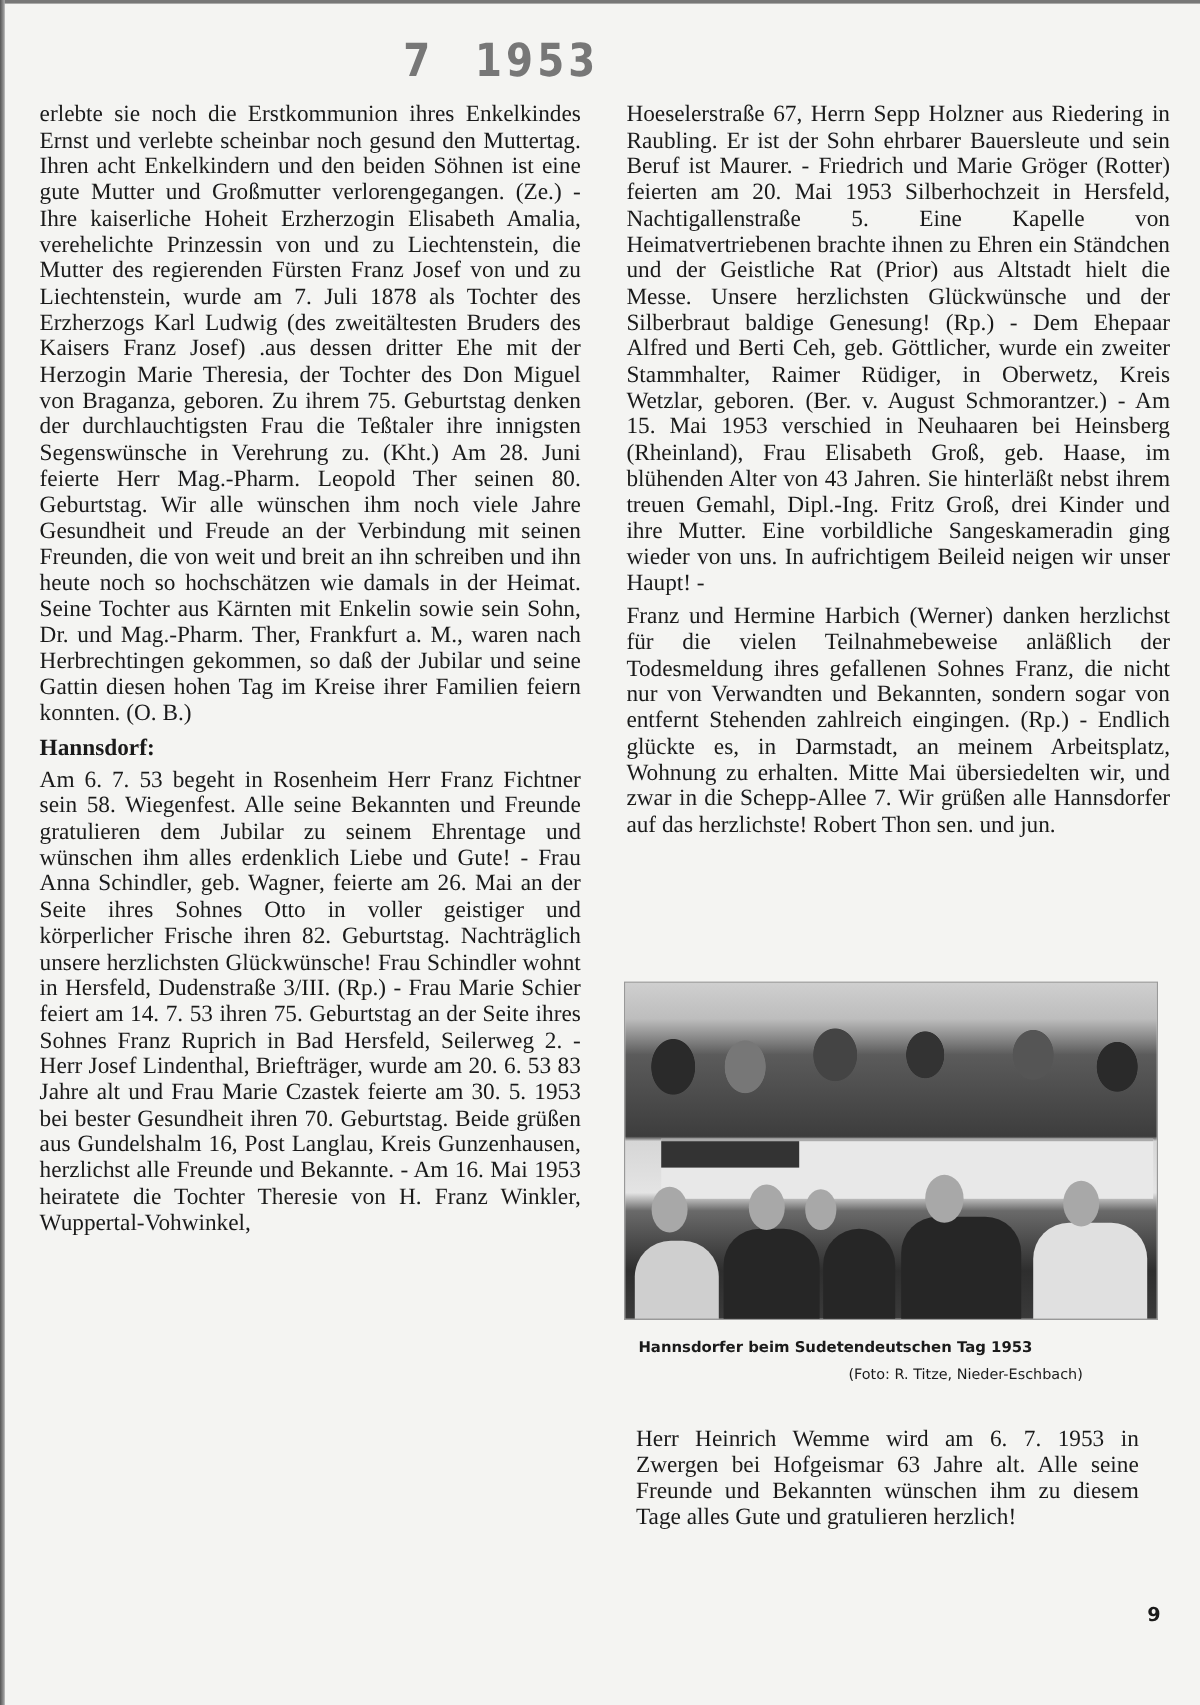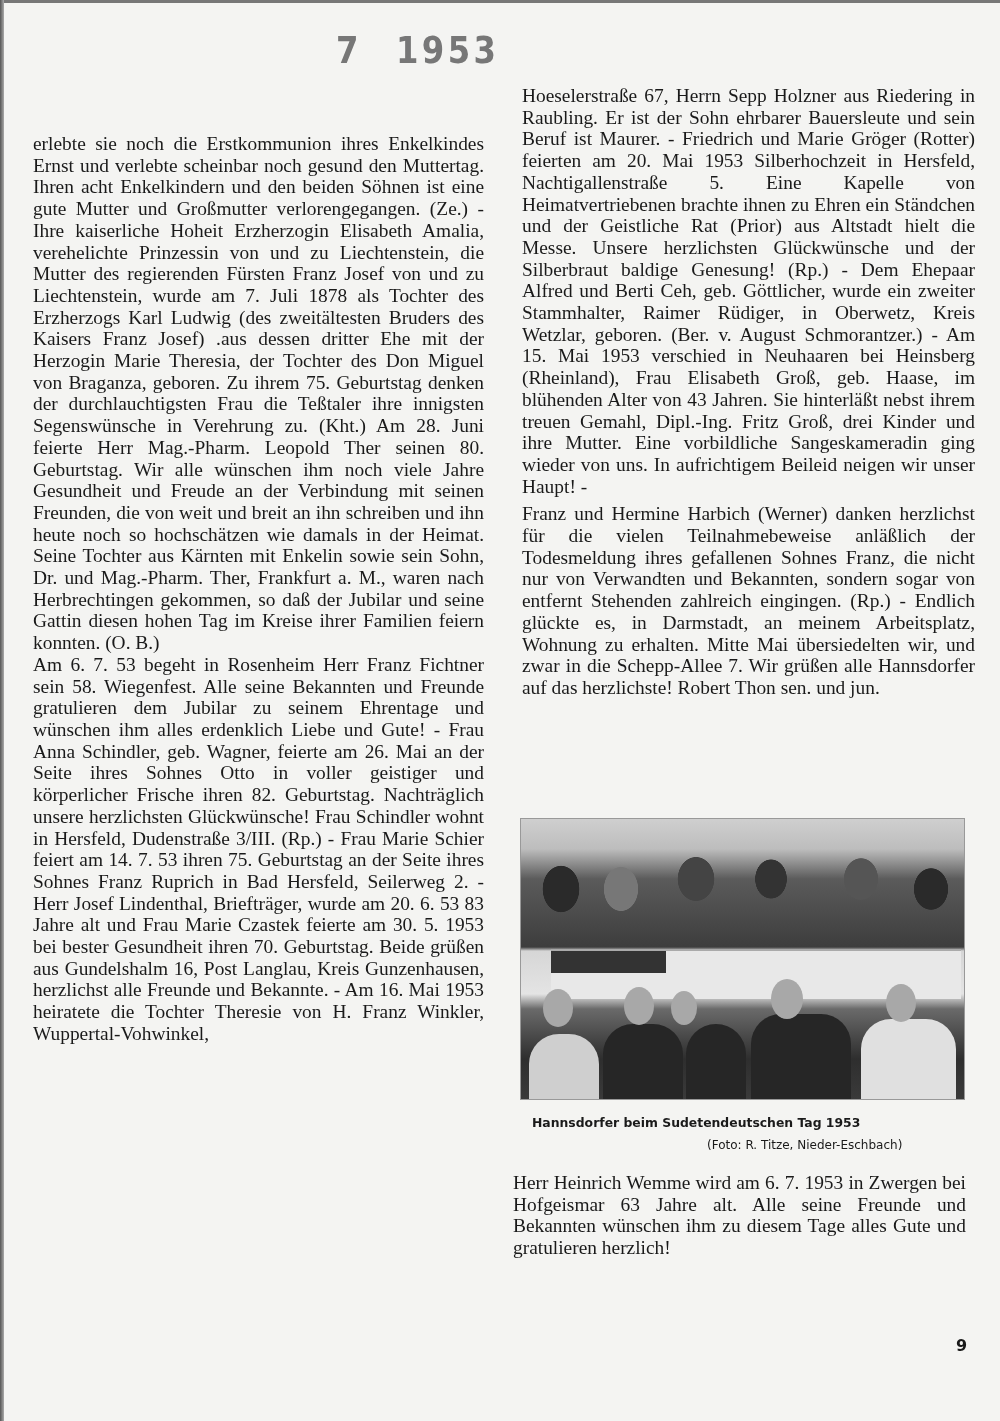--- a/index.html
+++ b/index.html
@@ -22,21 +22,21 @@
     font-family: "DejaVu Sans", sans-serif; font-weight: bold;
     font-size: 38px; color: #777; letter-spacing: 4px;
     transform: scaleX(0.85); transform-origin: left;
   }
   .stamp .month { margin-right: 40px; }
   .col {
     position: absolute; top: 85px;
     font-size: 19.4px; line-height: 21.7px;
     text-align: justify; hyphens: manual;
   }
-  .col-left { left: 33px; width: 451px; margin-top: 48px; }
+  .col-left { left: 33px; width: 451px; }
   .col-right { left: 522px; width: 453px; }
   .col p { margin: 0; }
   .heading {
     font-weight: bold; font-size: 19.4px; margin: 7px 0 5px 0;
   }
   .spacer { height: 6px; }
   .photo {
     position: absolute; left: 520px; top: 818px; width: 443px; height: 280px;
     background:
       radial-gradient(ellipse 30px 38px at 40px 70px, #2a2a2a 60%, transparent 62%),
@@ -70,38 +70,39 @@
     color: #1a1a1a;
   }
   .credit {
     position: absolute; left: 707px; top: 1138px;
     font-family: "DejaVu Sans", sans-serif; font-size: 12px; color: #1a1a1a;
   }
   .col-right-bottom {
     position: absolute; left: 513px; top: 1172px; width: 453px;
     font-size: 19.4px; line-height: 21.7px; text-align: justify;
   }
-  .col-right-bottom p { margin: 0; }
+  .col-right-bottom p { margin: 17px; }
   .page-number {
     position: absolute; left: 956px; top: 1336px;
     font-family: "DejaVu Sans", sans-serif; font-weight: bold; font-size: 16px;
   }
 </style>
 </head>
 <body>
 
 <div class="page-edge-top"></div>
 <div class="page-edge-left"></div>
 
 <div class="stamp">
   <span class="month">7</span><span class="year">1953</span>
 </div>
 
 <div class="col col-left">
   <p>erlebte sie noch die Erstkommunion ihres Enkelkindes Ernst und verlebte scheinbar noch gesund den Muttertag. Ihren acht Enkelkindern und den beiden Söhnen ist eine gute Mutter und Großmutter verlorengegangen. (Ze.) - Ihre kaiserliche Hoheit Erzherzogin Elisabeth Amalia, verehelichte Prinzessin von und zu Liechtenstein, die Mutter des regierenden Fürsten Franz Josef von und zu Liechtenstein, wurde am 7. Juli 1878 als Tochter des Erzherzogs Karl Ludwig (des zweitältesten Bruders des Kaisers Franz Josef) .aus dessen dritter Ehe mit der Herzogin Marie Theresia, der Tochter des Don Miguel von Braganza, geboren. Zu ihrem 75. Geburtstag denken der durchlauchtigsten Frau die Teßtaler ihre innigsten Segenswünsche in Verehrung zu. (Kht.) Am 28. Juni feierte Herr Mag.-Pharm. Leopold Ther seinen 80. Geburtstag. Wir alle wünschen ihm noch viele Jahre Gesundheit und Freude an der Verbindung mit seinen Freunden, die von weit und breit an ihn schreiben und ihn heute noch so hochschätzen wie damals in der Heimat. Seine Tochter aus Kärnten mit Enkelin sowie sein Sohn, Dr. und Mag.-Pharm. Ther, Frankfurt a. M., waren nach Herbrechtingen gekommen, so daß der Jubilar und seine Gattin diesen hohen Tag im Kreise ihrer Familien feiern konnten. (O. B.)</p>
+  <div class="heading">Hannsdorf:</div>
   <p>Am 6. 7. 53 begeht in Rosenheim Herr Franz Fichtner sein 58. Wiegenfest. Alle seine Bekannten und Freunde gratulieren dem Jubilar zu seinem Ehrentage und wünschen ihm alles erdenklich Liebe und Gute! - Frau Anna Schindler, geb. Wagner, feierte am 26. Mai an der Seite ihres Sohnes Otto in voller geistiger und körperlicher Frische ihren 82. Geburtstag. Nachträglich unsere herzlichsten Glückwünsche! Frau Schindler wohnt in Hersfeld, Dudenstraße 3/III. (Rp.) - Frau Marie Schier feiert am 14. 7. 53 ihren 75. Geburtstag an der Seite ihres Sohnes Franz Ruprich in Bad Hersfeld, Seilerweg 2. - Herr Josef Lindenthal, Briefträger, wurde am 20. 6. 53 83 Jahre alt und Frau Marie Czastek feierte am 30. 5. 1953 bei bester Gesundheit ihren 70. Geburtstag. Beide grüßen aus Gundelshalm 16, Post Langlau, Kreis Gunzenhausen, herzlichst alle Freunde und Bekannte. - Am 16. Mai 1953 heiratete die Tochter Theresie von H. Franz Winkler, Wuppertal-Vohwinkel,</p>
 </div>
 
 <div class="col col-right">
   <p>Hoeselerstraße 67, Herrn Sepp Holzner aus Riedering in Raubling. Er ist der Sohn ehrbarer Bauersleute und sein Beruf ist Maurer. - Friedrich und Marie Gröger (Rotter) feierten am 20. Mai 1953 Silberhochzeit in Hersfeld, Nachtigallenstraße 5. Eine Kapelle von Heimatvertriebenen brachte ihnen zu Ehren ein Ständchen und der Geistliche Rat (Prior) aus Altstadt hielt die Messe. Unsere herzlichsten Glückwünsche und der Silberbraut baldige Genesung! (Rp.) - Dem Ehepaar Alfred und Berti Ceh, geb. Göttlicher, wurde ein zweiter Stammhalter, Raimer Rüdiger, in Oberwetz, Kreis Wetzlar, geboren. (Ber. v. August Schmorantzer.) - Am 15. Mai 1953 verschied in Neuhaaren bei Heinsberg (Rheinland), Frau Elisabeth Groß, geb. Haase, im blühenden Alter von 43 Jahren. Sie hinterläßt nebst ihrem treuen Gemahl, Dipl.-Ing. Fritz Groß, drei Kinder und ihre Mutter. Eine vorbildliche Sangeskameradin ging wieder von uns. In aufrichtigem Beileid neigen wir unser Haupt! -</p>
   <div class="spacer"></div>
   <p>Franz und Hermine Harbich (Werner) danken herzlichst für die vielen Teilnahmebeweise anläßlich der Todesmeldung ihres gefallenen Sohnes Franz, die nicht nur von Verwandten und Bekannten, sondern sogar von entfernt Stehenden zahlreich eingingen. (Rp.) - Endlich glückte es, in Darmstadt, an meinem Arbeitsplatz, Wohnung zu erhalten. Mitte Mai übersiedelten wir, und zwar in die Schepp-Allee 7. Wir grüßen alle Hannsdorfer auf das herzlichste! Robert Thon sen. und jun.</p>
 </div>
 
 <div class="photo">

